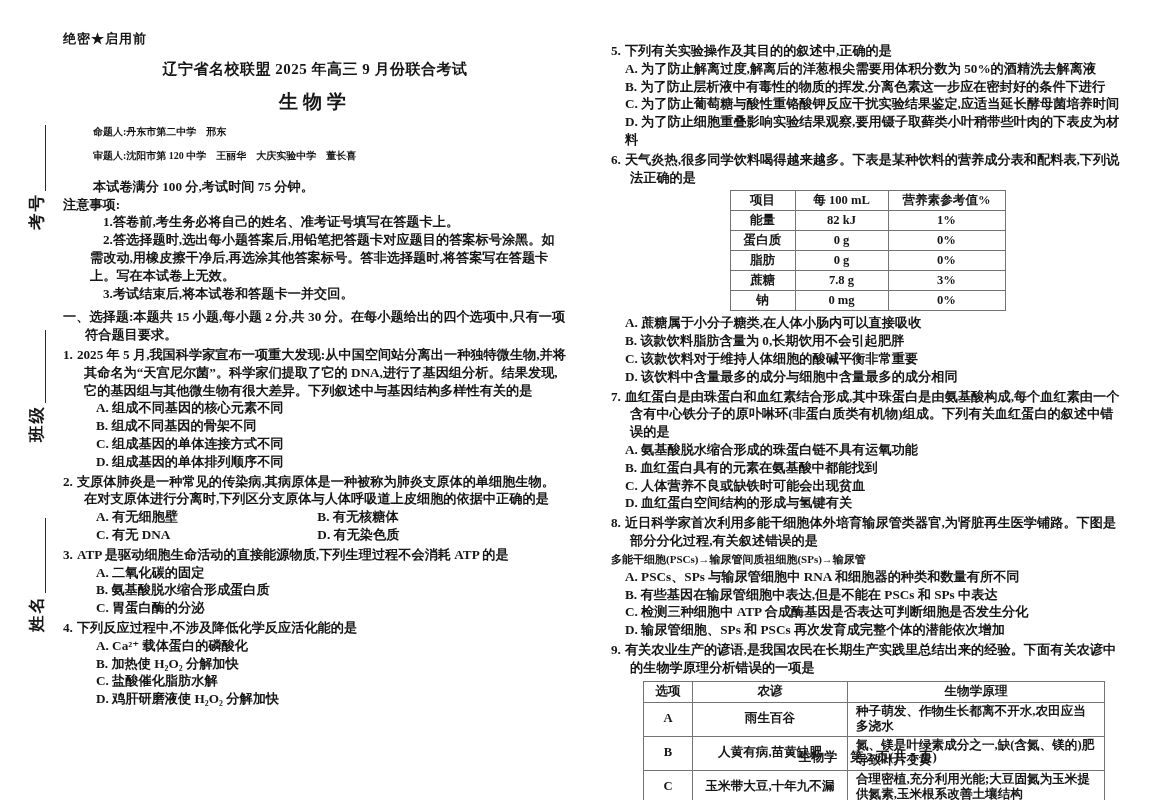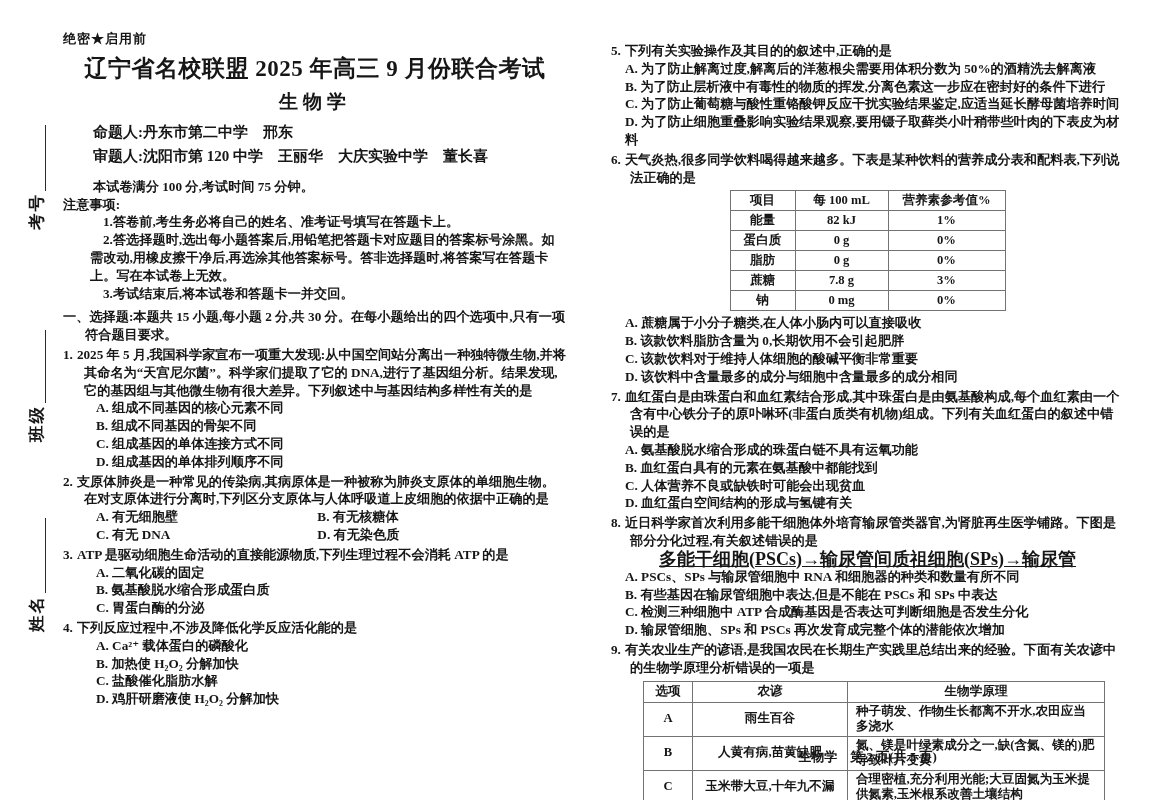--- a/index.html
+++ b/index.html
@@ -17,23 +17,23 @@
     position:absolute;display:flex;align-items:baseline;height:24px;
     transform:rotate(-90deg);transform-origin:0 0;
   }
   .ml-label{font-size:16.5px;letter-spacing:2px;white-space:nowrap;}
   .ml-line{flex:1;border-bottom:1.6px solid #2b2b2b;align-self:flex-end;margin-bottom:4px;margin-left:2px;}
   
   .col{position:absolute;font-size:13.2px;line-height:17.8px;}
   .col-left{left:63px;top:30px;width:504px;}
   .col-right{left:611px;top:40px;width:513px;}
   .classification{font-size:13px;letter-spacing:1px;}
-  .title{font-size:23px;line-height:30px;text-align:center;margin-top:6px;letter-spacing:0.5px;white-space:nowrap;}
+  .title{font-size:15px;line-height:30px;text-align:center;margin-top:6px;letter-spacing:0.5px;white-space:nowrap;}
   .subject{font-size:19px;line-height:26px;text-align:center;letter-spacing:5px;margin-top:5px;margin-bottom:7px;}
-  .people{font-size:15px;line-height:20px;margin-left:30px;margin-top:4px;white-space:nowrap;}
+  .people{font-size:10px;line-height:20px;margin-left:30px;margin-top:4px;white-space:nowrap;}
   .exam-info{margin-top:12px;text-indent:30px;}
   .note{padding-left:27px;text-indent:13px;}
   .sec-title{margin-top:6px;padding-left:22px;text-indent:-22px;}
   .q{margin-top:2px;}
   .stem{padding-left:21px;text-indent:-21px;}
   .col-right .stem{padding-left:19px;text-indent:-19px;}
   .qnum{padding-right:4px;}
   .opt{padding-left:33px;}
   .col-right .opt{padding-left:14px;}
   .optgrid{display:grid;grid-template-columns:47% 53%;padding-left:33px;}
@@ -44,21 +44,21 @@
   .ntable th,.ntable td{text-align:center;height:17px;}
   .ntable .c1{width:52px;}
   .ntable .c2{width:80px;}
   .ntable .c3{width:104px;}
   .atable{margin:4px 0 0 32px;width:462px;}
   .atable th{text-align:center;height:18px;}
   .atable td{text-align:center;}
   .atable td.principle{text-align:left;padding-left:8px;}
   .atable .ca{width:36px;}
   .atable .cb{width:142px;}
-  .flow{text-align:center;font-size:18px;line-height:18px;white-space:nowrap;text-decoration:underline;}
+  .flow{text-align:left;font-size:11px;line-height:18px;white-space:nowrap;}
   .footer{position:absolute;font-size:13px;text-align:center;white-space:nowrap;}
   .footer-left{left:63px;top:745px;width:504px;}
   .footer-right{left:611px;top:748px;width:513px;}
 </style>
 </head>
 <body>
 
 <div class="page">
 
   <div class="ml-group" style="left:26px;top:230px;width:105px;">

